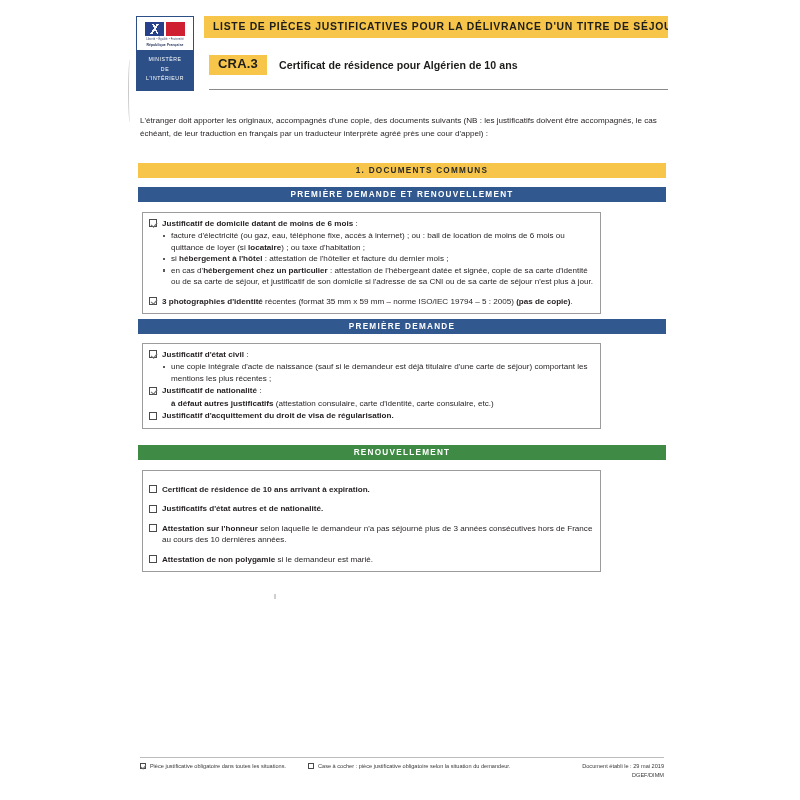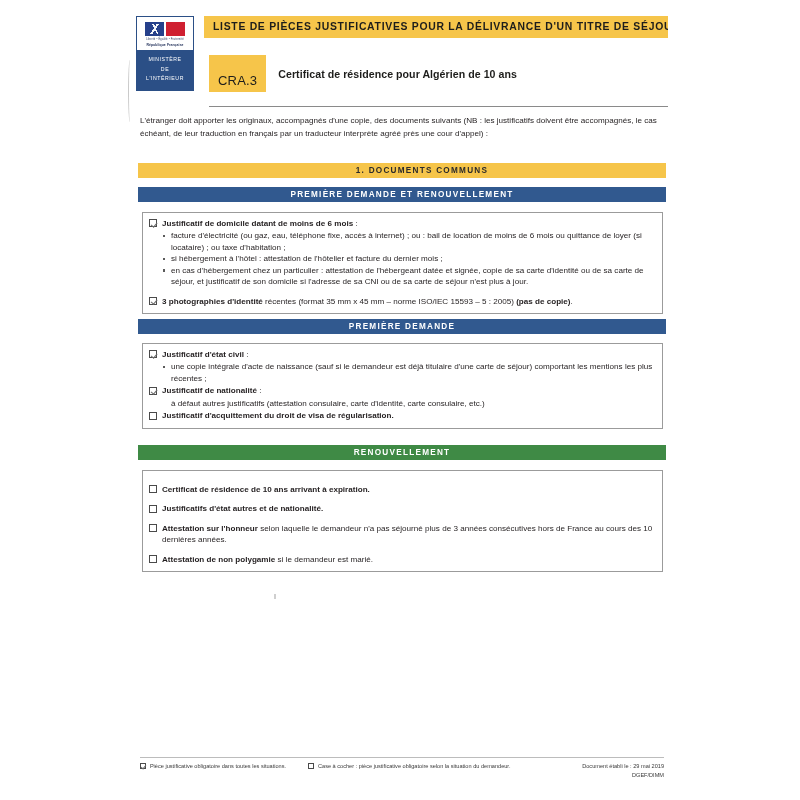--- a/index.html
+++ b/index.html
@@ -133,23 +133,23 @@
   }
   .sub-row {
     display: flex;
     align-items: center;
     margin-top: 17px;
     padding-left: 5px;
   }
   .code-badge {
     background: #f6c54a;
     color: #1d1d1b;
-    font-weight: normal;
+    font-weight: bold;
     font-size: 13px;
-    padding: 18px 9px 4px 9px;
+    padding: 1px 9px 4px 9px;
     letter-spacing: .2px;
   }
   .sub-title {
     margin-left: 12px;
     font-size: 10.6px;
     font-weight: bold;
     color: #1d1d1b;
     letter-spacing: .05px;
   }
   .header-rule {
@@ -190,21 +190,21 @@
 
   .b-documents-communs { top: 163px; }
   .b-premiere-renouv   { top: 187px; }
   .b-premiere          { top: 319px; }
   .b-renouvellement    { top: 445px; }
 
   
   .box {
     position: absolute;
     left: 142px;
-    width: 521px;
+    width: 459px;
     border: 1px solid #9b9b9b;
     box-sizing: border-box;
     background: #ffffff;
     padding: 5px 7px 5px 6px;
   }
   .box-common   { top: 212px; }
   .box-premiere { top: 343px; }
   .box-renouv   { top: 470px; }
 
   .ck-row {
@@ -260,21 +260,21 @@
   ul.sub li:before {
     content: "";
     position: absolute;
     left: -8px;
     top: 4.5px;
     width: 2.4px;
     height: 2.4px;
     background: #5a5a5a;
   }
   ul.sub li.nobullet:before { display: none; }
-  ul.sub li b { font-weight: normal; }
+  ul.sub li b { font-weight: bold; }
 
   
   .footer-rule {
     position: absolute;
     left: 140px;
     top: 757px;
     width: 524px;
     border-top: 1px solid #bcbcbc;
   }
   .footer {
@@ -365,21 +365,21 @@
       <span class="ck-text bold"><span>Justificatif de domicile datant de moins de 6 mois</span><span style="font-weight:normal"> :</span></span>
     </div>
     <ul class="sub">
       <li><span>facture d'électricité (ou gaz, eau, téléphone fixe, accès à internet) ; ou : bail de location de moins de 6 mois ou quittance de loyer (si </span><b>locataire</b><span>) ; ou taxe d'habitation ;</span></li>
       <li><span>si </span><b>hébergement à l'hôtel</b><span> : attestation de l'hôtelier et facture du dernier mois ;</span></li>
       <li><span>en cas d'</span><b>hébergement chez un particulier</b><span> : attestation de l'hébergeant datée et signée, copie de sa carte d'identité ou de sa carte de séjour, et justificatif de son domicile si l'adresse de sa CNI ou de sa carte de séjour n'est plus à jour.</span></li>
     </ul>
 
     <div class="ck-row spaced">
       <span class="cbox checked"></span>
-      <span class="ck-text"><b>3 photographies d'identité</b><span> récentes (format 35 mm x 45 mm – norme ISO/IEC 15593 – 5 : 2005) </span><b>(pas de copie)</b><span>.</span></span>
+      <span class="ck-text"><b>3 photographies d'identité</b><span> récentes (format 35 mm x 59 mm – norme ISO/IEC 19794 – 5 : 2005) </span><b>(pas de copie)</b><span>.</span></span>
     </div>
 
   </div>
 
   <div class="banner blue b-premiere">PREMIÈRE DEMANDE</div>
 
   <div class="box box-premiere">
 
     <div class="ck-row">
       <span class="cbox checked"></span>

